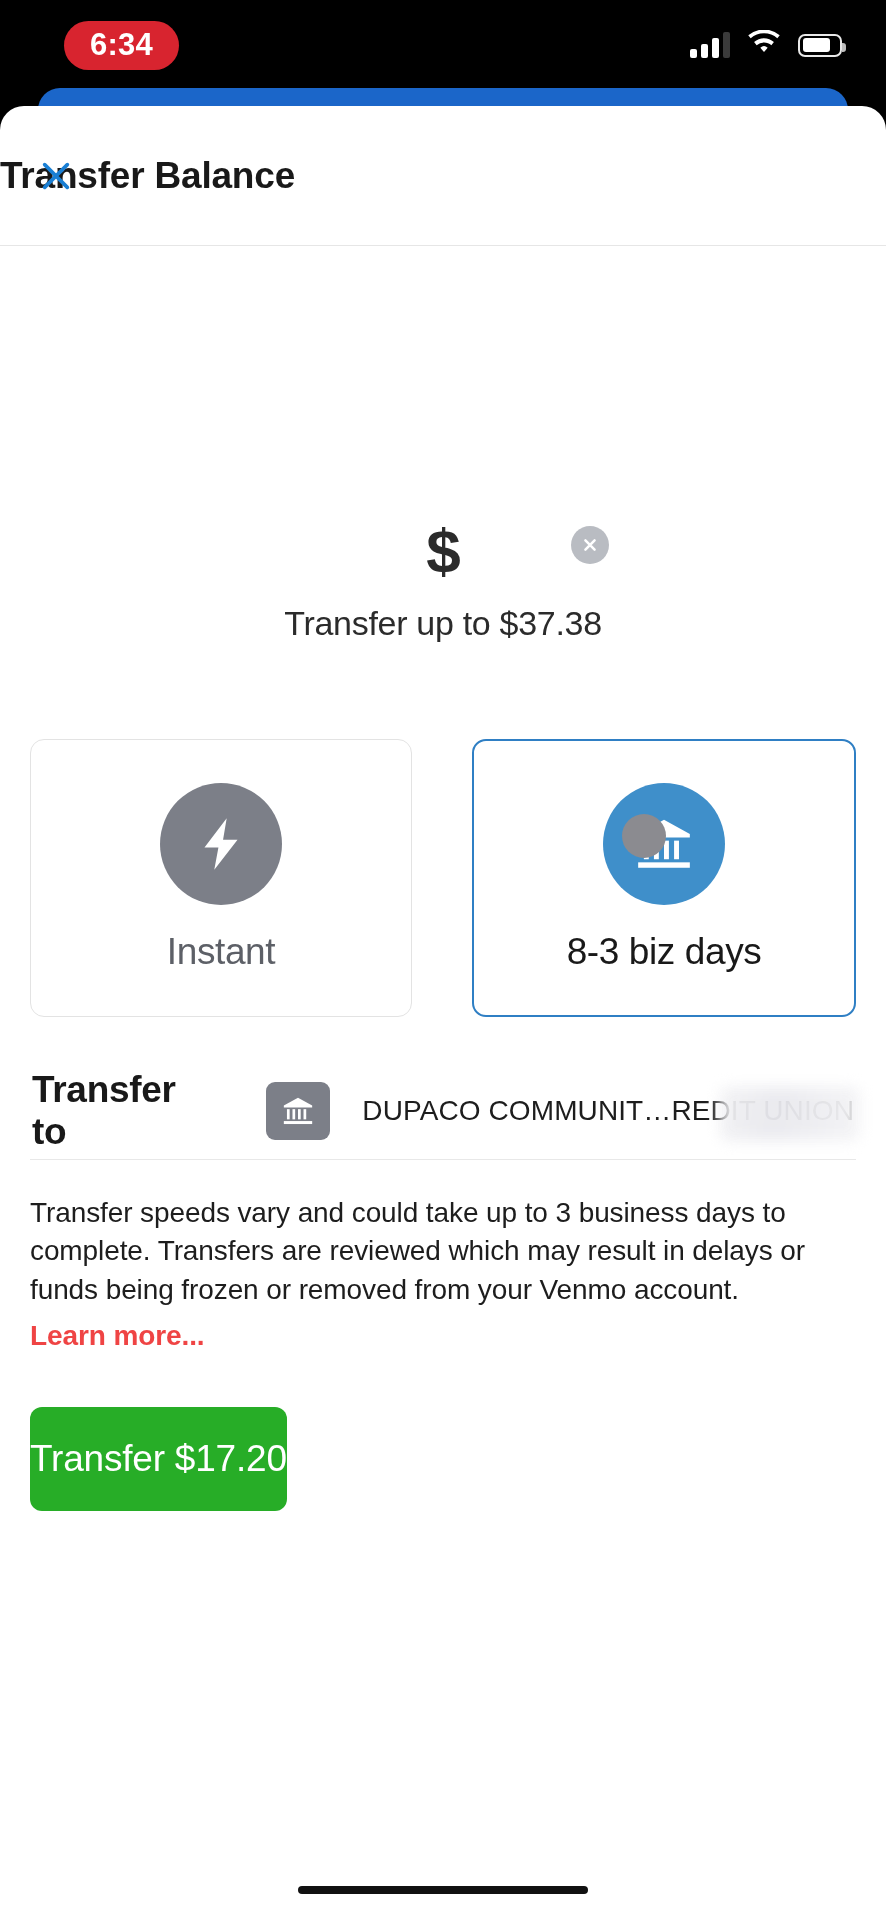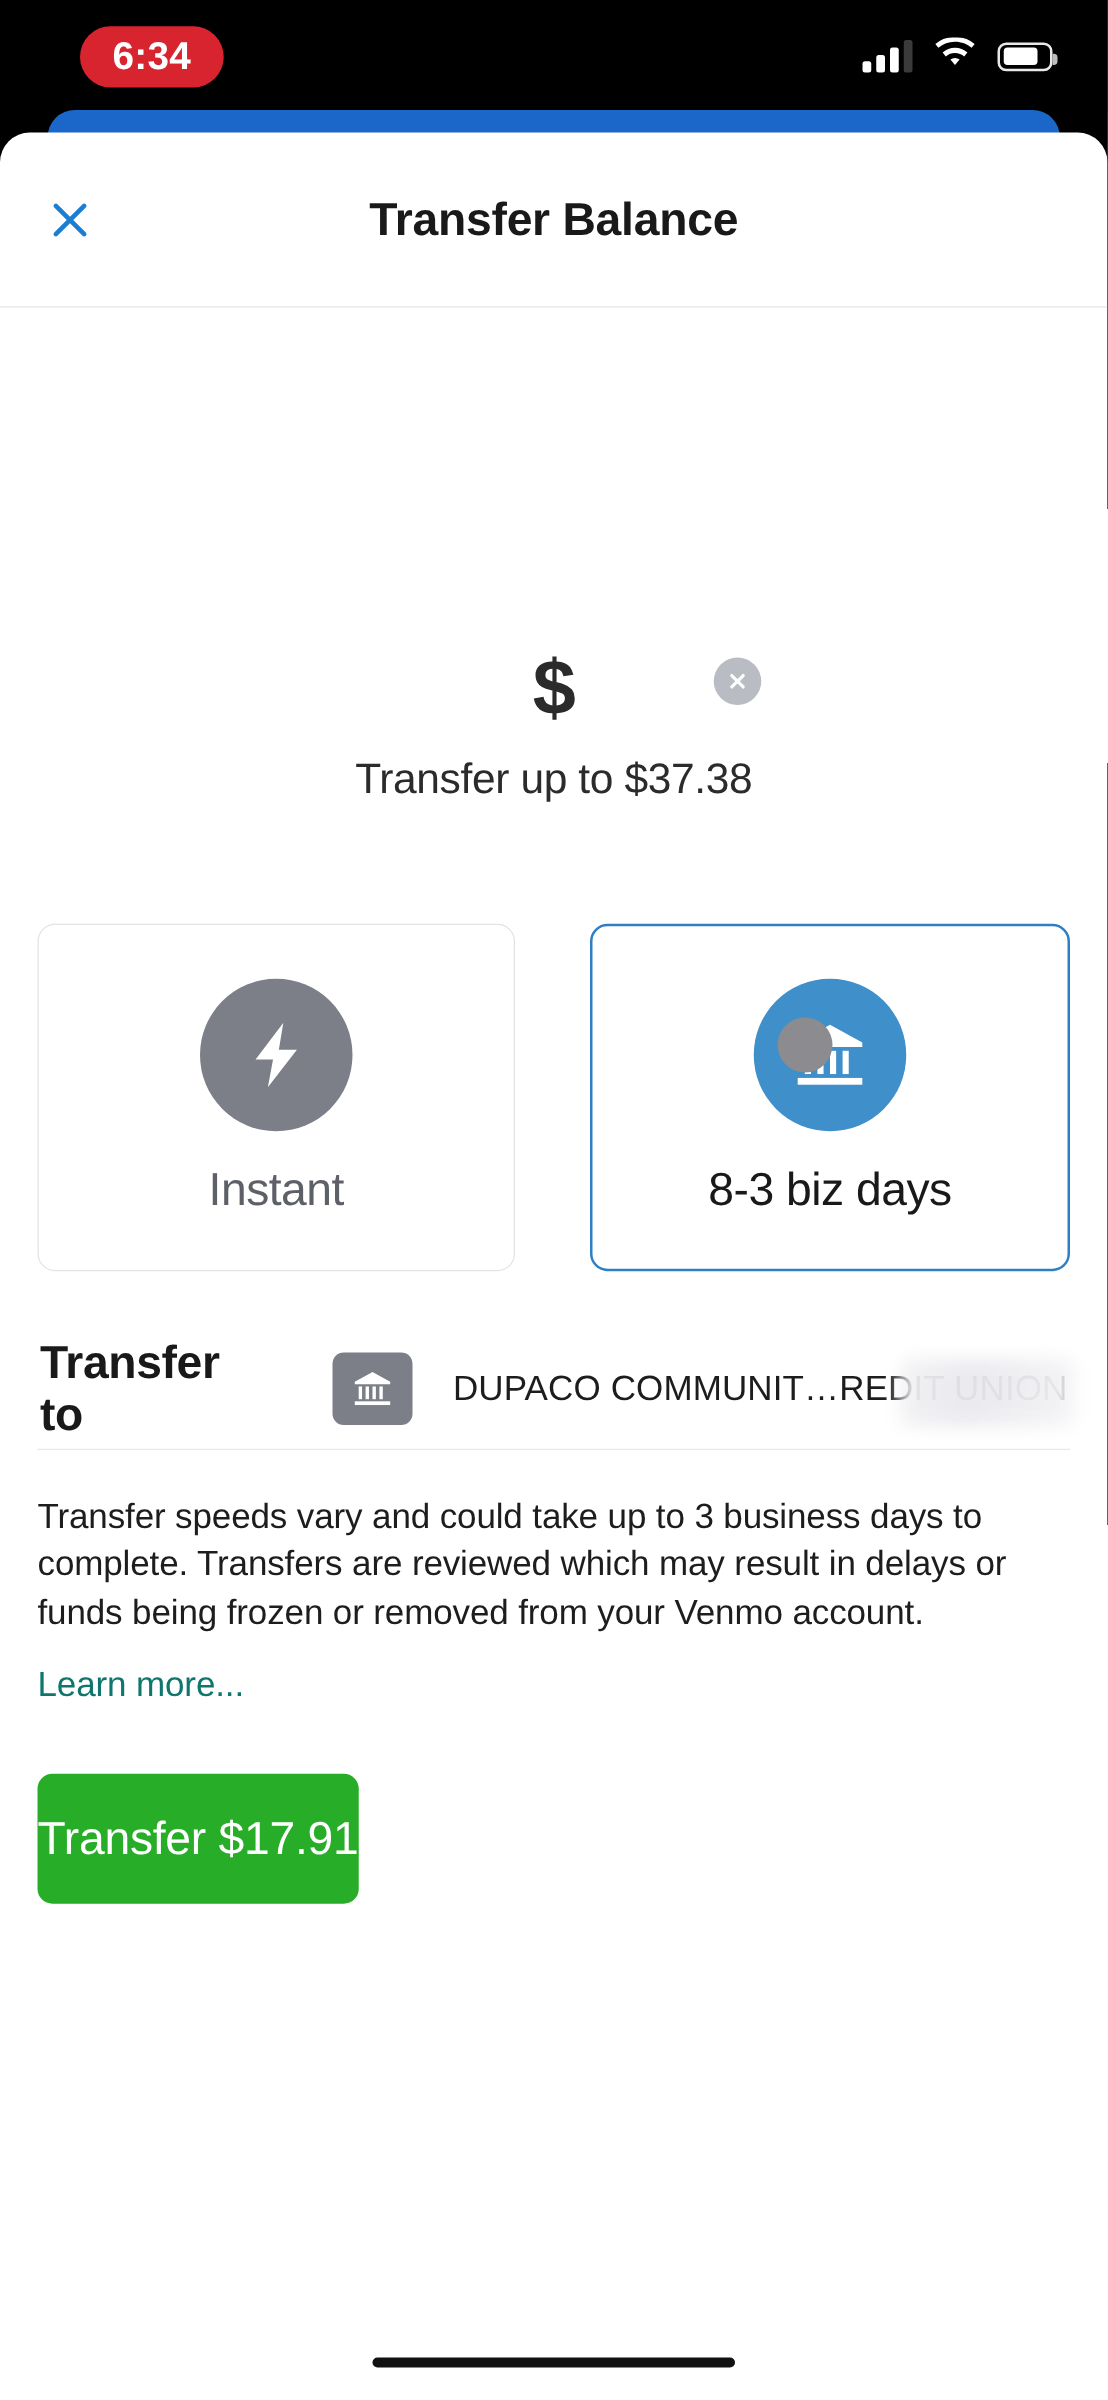--- a/index.html
+++ b/index.html
@@ -43,21 +43,21 @@
   }
 
   
   .sheet{
     position:absolute; left:0; top:106px; width:886px; height:1814px;
     background:#fff; border-radius:24px 24px 0 0; overflow:hidden;
   }
 
   .navbar{
     position:relative; height:140px; border-bottom:1px solid #e6e6e6;
-    display:flex; align-items:center; justify-content:center;
+    display:flex; align-items:center; justify-content:flex-start;
   }
   .nav-title{ font-size:37px; font-weight:700; color:#191919; letter-spacing:-.2px; }
   .close-btn{
     position:absolute; left:28px; top:50%; transform:translateY(-50%);
     width:56px; height:56px; display:flex; align-items:center; justify-content:center;
   }
   .close-btn svg{ width:34px; height:34px; }
 
   
   .amount-block{ margin-top:262px; text-align:center; position:relative; }
@@ -121,21 +121,21 @@
     background:linear-gradient(100deg,#f2f2f4 0%,#e9e9ee 40%,#f4f4f6 100%);
     filter:blur(7px); opacity:.95;
   }
   .divider{ height:1px; background:#e8e8e8; margin:0 30px; }
 
   
   .disclaimer{
     margin:34px 30px 0; font-size:28px; line-height:1.37;
     color:#1d1d1d; letter-spacing:-.1px;
   }
-  .learn-more{ color:#0f766e; display:inline-block; margin-top:20px; }
+  .learn-more{ color:#ef4444; display:inline-block; margin-top:8px;font-weight:bold; }
 
   
   .cta{
     margin:52px 30px 0; height:104px; border-radius:12px;
     background:#27ad27; color:#fff; font-size:37px; letter-spacing:-.2px;
     display:flex; align-items:center; justify-content:center; border:none;
     font-family:inherit;
   }
 
   
@@ -245,17 +245,17 @@
       <span class="redaction"></span>
     </div>
     <div class="divider"></div>
 
     <div class="disclaimer">
       <span>Transfer speeds vary and could take up to 3 business days to complete. Transfers are reviewed which may result in delays or funds being frozen or removed from your Venmo account.</span>
       <br>
       <span class="learn-more">Learn more...</span>
     </div>
 
-    <button class="cta">Transfer $17.91</button>
+    <button class="cta">Transfer $17.20</button>
 
     <div class="home-ind"></div>
   </div>
 </div>
 
 </body></html>

